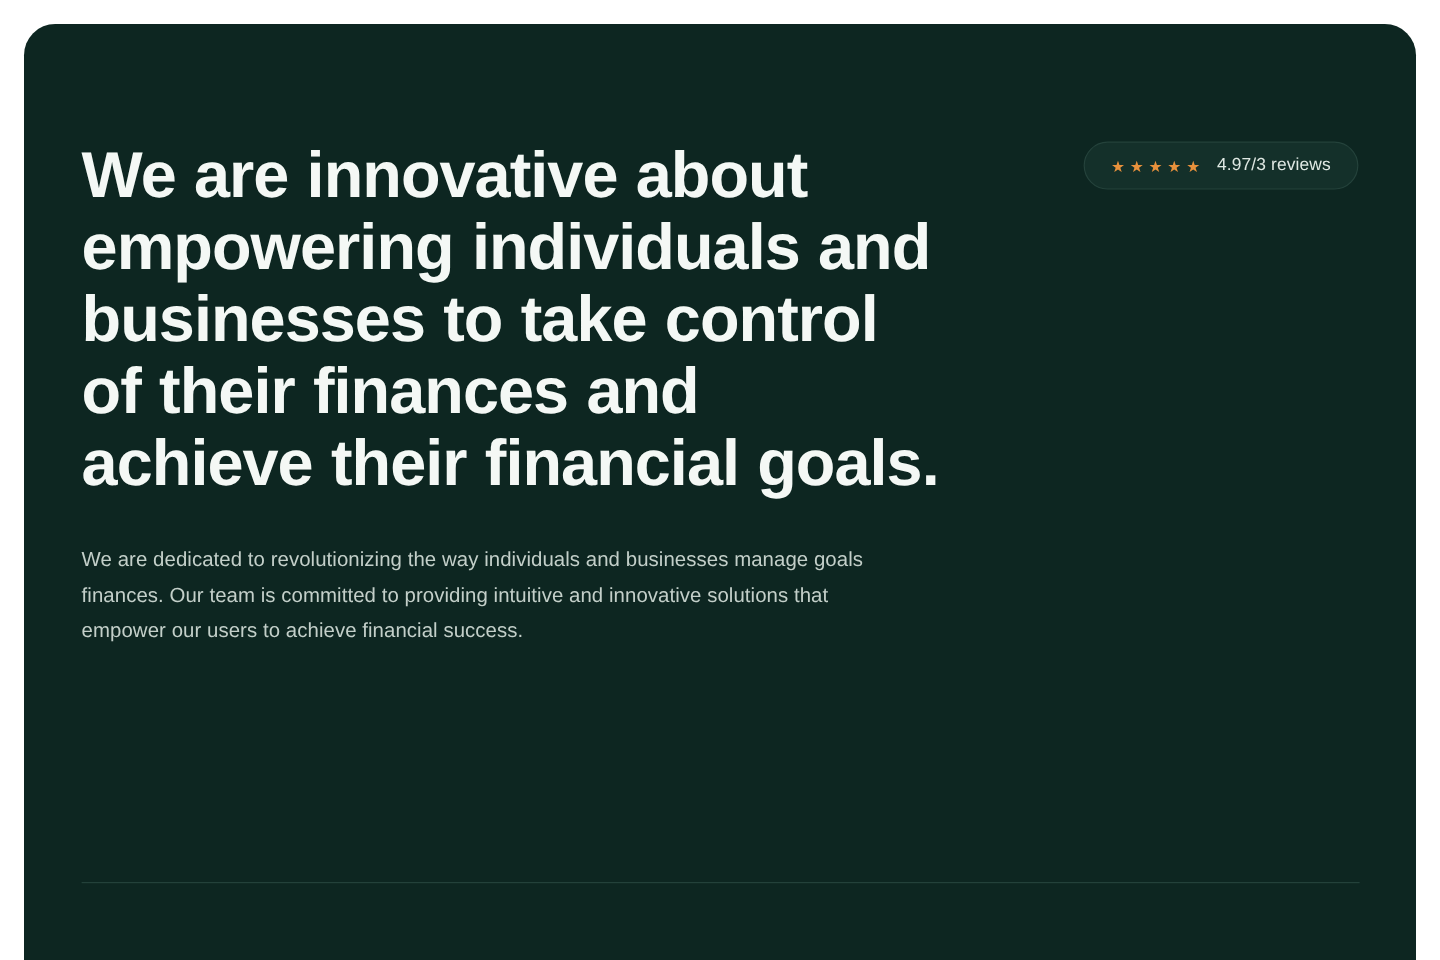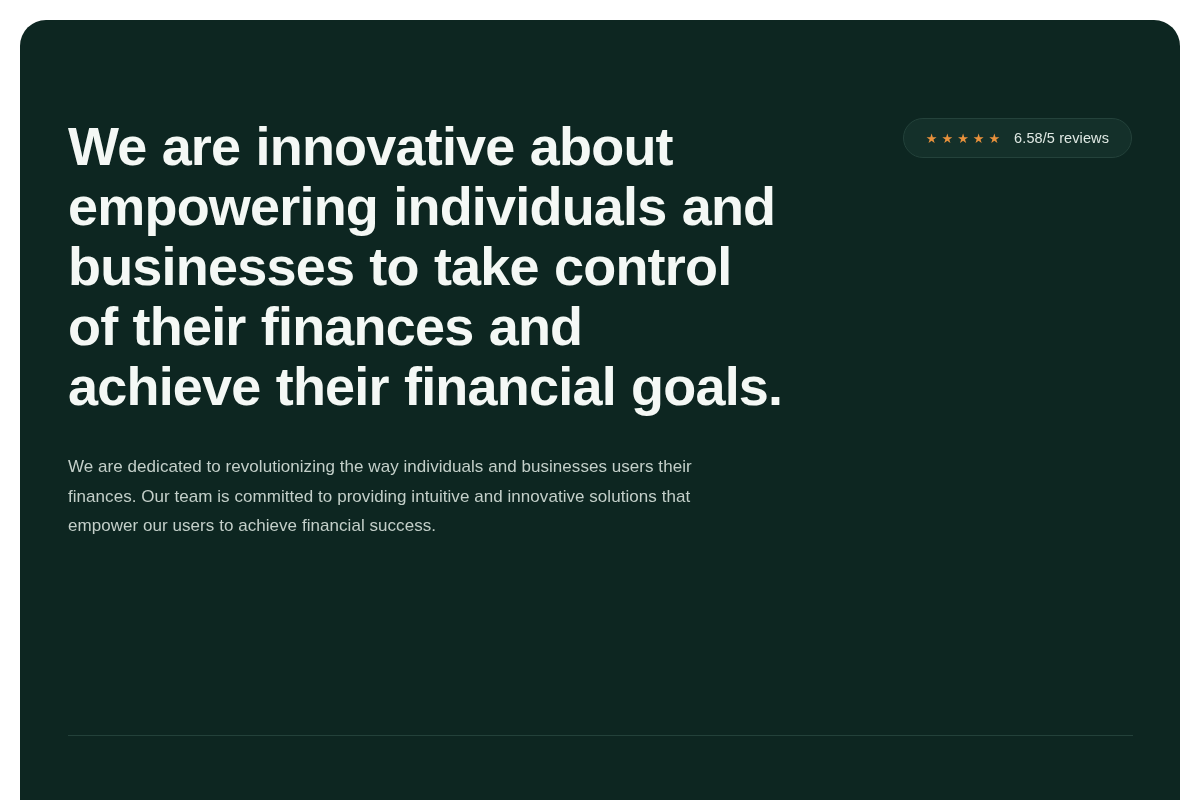--- a/index.html
+++ b/index.html
@@ -118,26 +118,26 @@
   <section class="hero-card">
 
     <div class="rating-badge">
       <span class="stars">
         <span class="star">★</span>
         <span class="star">★</span>
         <span class="star">★</span>
         <span class="star">★</span>
         <span class="star">★</span>
       </span>
-      <span class="rating-text">6.58/5 reviews</span>
+      <span class="rating-text">4.97/3 reviews</span>
     </div>
 
     <div class="content">
       <h1 class="hero-heading">We are innovative about empowering individuals and businesses to take control of their finances and achieve their financial goals.</h1>
 
-      <p class="hero-paragraph">We are dedicated to revolutionizing the way individuals and businesses users their finances. Our team is committed to providing intuitive and innovative solutions that empower our users to achieve financial success.</p>
+      <p class="hero-paragraph">We are dedicated to revolutionizing the way individuals and businesses manage goals finances. Our team is committed to providing intuitive and innovative solutions that empower our users to achieve financial success.</p>
     </div>
 
     <div class="divider"></div>
 
   </section>
 
 </div>
 
 </body></html>

